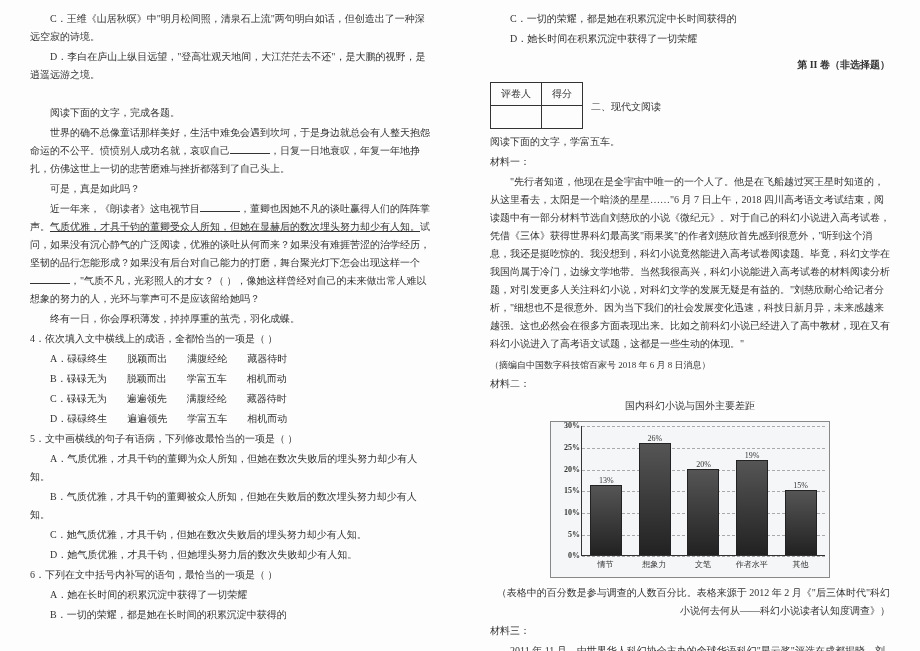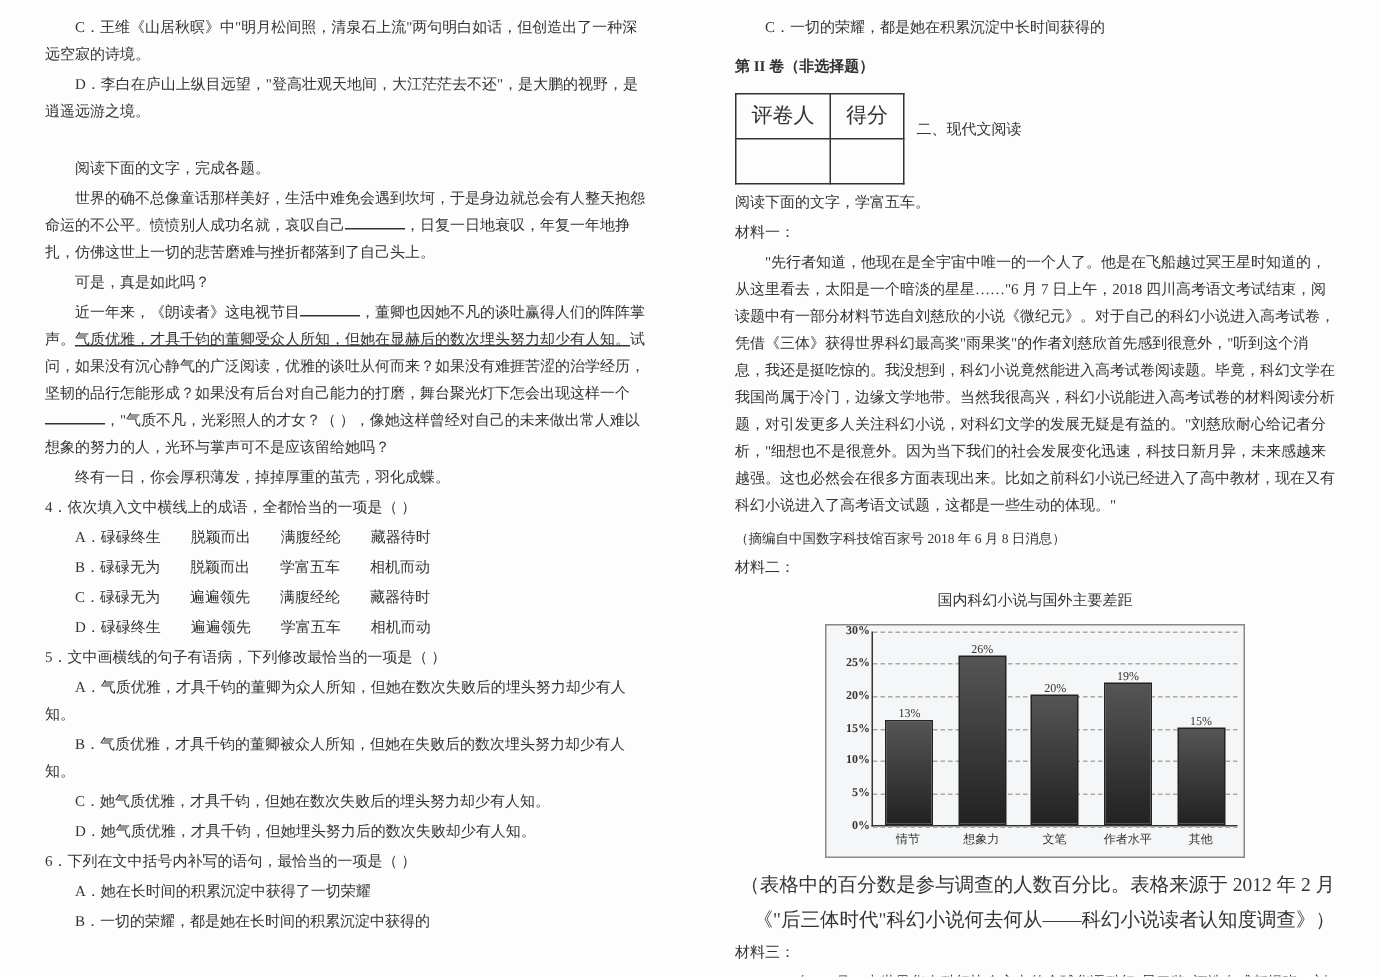--- a/index.html
+++ b/index.html
@@ -23,34 +23,34 @@
       margin-bottom: 2px;
     }
     .page p.no-indent {
       text-indent: 0;
     }
     .option {
       text-indent: 0;
       margin-bottom: 0px;
     }
     .section-title {
-      text-align: left;
+      text-align: right;
       font-weight: bold;
       margin: 8px 0;
     }
     .score-table {
       border-collapse: collapse;
       float: left;
       margin-right: 8px;
       margin-bottom: 4px;
     }
     .score-table td {
       border: 1px solid #333;
       padding: 2px 10px;
-      font-size: 14px;
+      font-size: 10px;
       text-align: center;
     }
     .subsection {
       font-weight: normal;
       margin: 16px 0;
     }
     .chart-caption {
       text-align: center;
       font-size: 10px;
       margin: 4px 0;
@@ -157,20 +157,21 @@
   <p class="option">B．气质优雅，才具千钧的董卿被众人所知，但她在失败后的数次埋头努力却少有人知。</p>
   <p class="option">C．她气质优雅，才具千钧，但她在数次失败后的埋头努力却少有人知。</p>
   <p class="option">D．她气质优雅，才具千钧，但她埋头努力后的数次失败却少有人知。</p>
   <p class="no-indent">6．下列在文中括号内补写的语句，最恰当的一项是（     ）</p>
   <p class="option">A．她在长时间的积累沉淀中获得了一切荣耀</p>
   <p class="option">B．一切的荣耀，都是她在长时间的积累沉淀中获得的</p>
 </div>
 
 <div class="page">
   <p class="option">C．一切的荣耀，都是她在积累沉淀中长时间获得的</p>
+  <p class="option">D．她长时间在积累沉淀中获得了一切荣耀</p>
   <div class="section-title">第 II 卷（非选择题）</div>
   <table class="score-table">
     <tbody>
         <tr>
       <td>评卷人</td>
       <td>得分</td>
     </tr>
     <tr>
       <td>&nbsp;</td>
       <td>&nbsp;</td>
@@ -232,16 +233,16 @@
       </div>
     <div class="x-axis" id="xaxis">
         <div class="x-label">情节</div>
         <div class="x-label">想象力</div>
         <div class="x-label">文笔</div>
         <div class="x-label">作者水平</div>
         <div class="x-label">其他</div>
       </div>
   </div>
 
-  <p class="no-indent" style="text-align:right;font-size:13px">（表格中的百分数是参与调查的人数百分比。表格来源于 2012 年 2 月《"后三体时代"科幻小说何去何从——科幻小说读者认知度调查》）</p>
+  <p class="no-indent" style="text-align:right;font-size:10px">（表格中的百分数是参与调查的人数百分比。表格来源于 2012 年 2 月《"后三体时代"科幻小说何去何从——科幻小说读者认知度调查》）</p>
   <p class="no-indent">材料三：</p>
   <p>2011 年 11 月，由世界华人科幻协会主办的全球华语科幻"星云奖"评选在成都揭晓，刘慈欣的《三体》获最佳长篇小说金奖。调查显示，有 29.4%的读者是因为《三体》获奖，才认识了该书</p>
 </div>
 
 </body></html>

